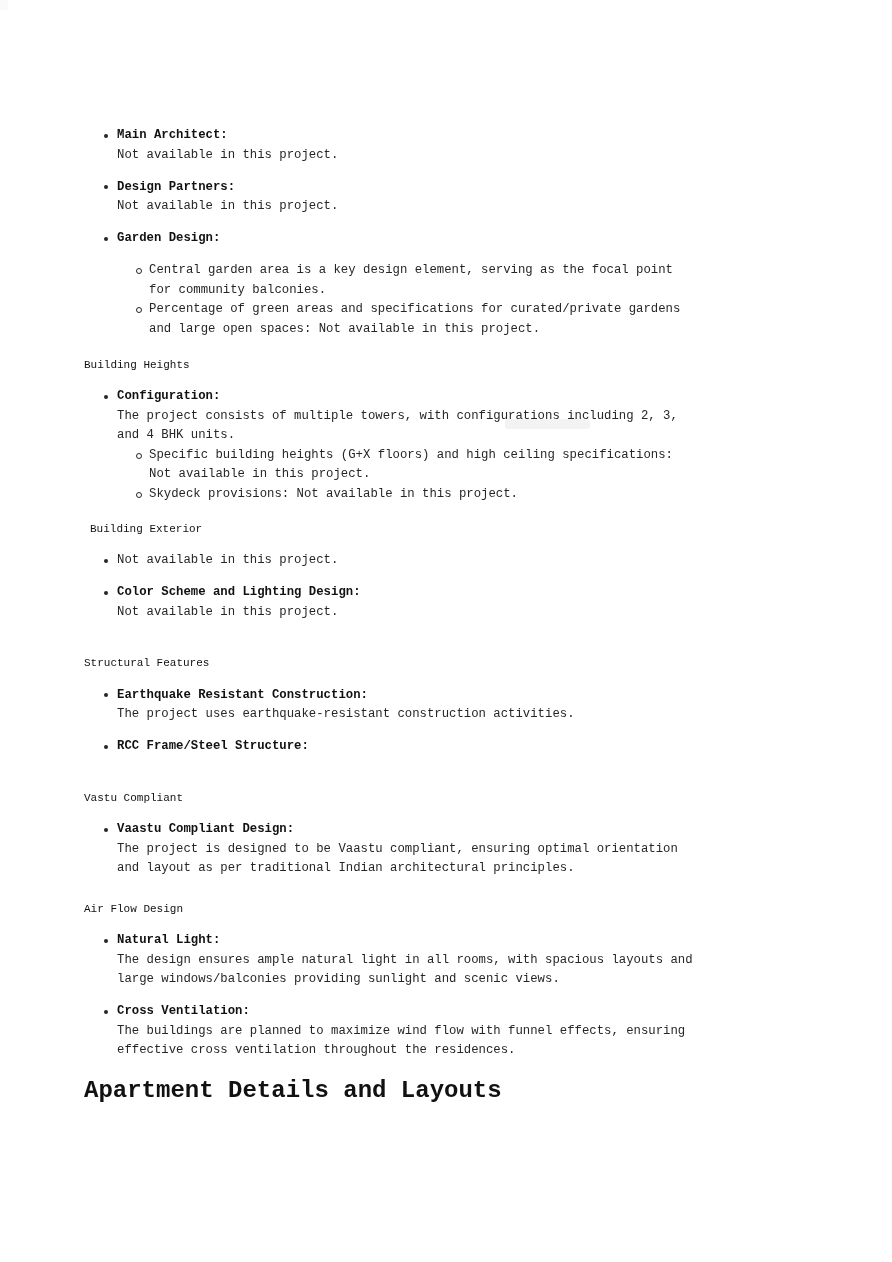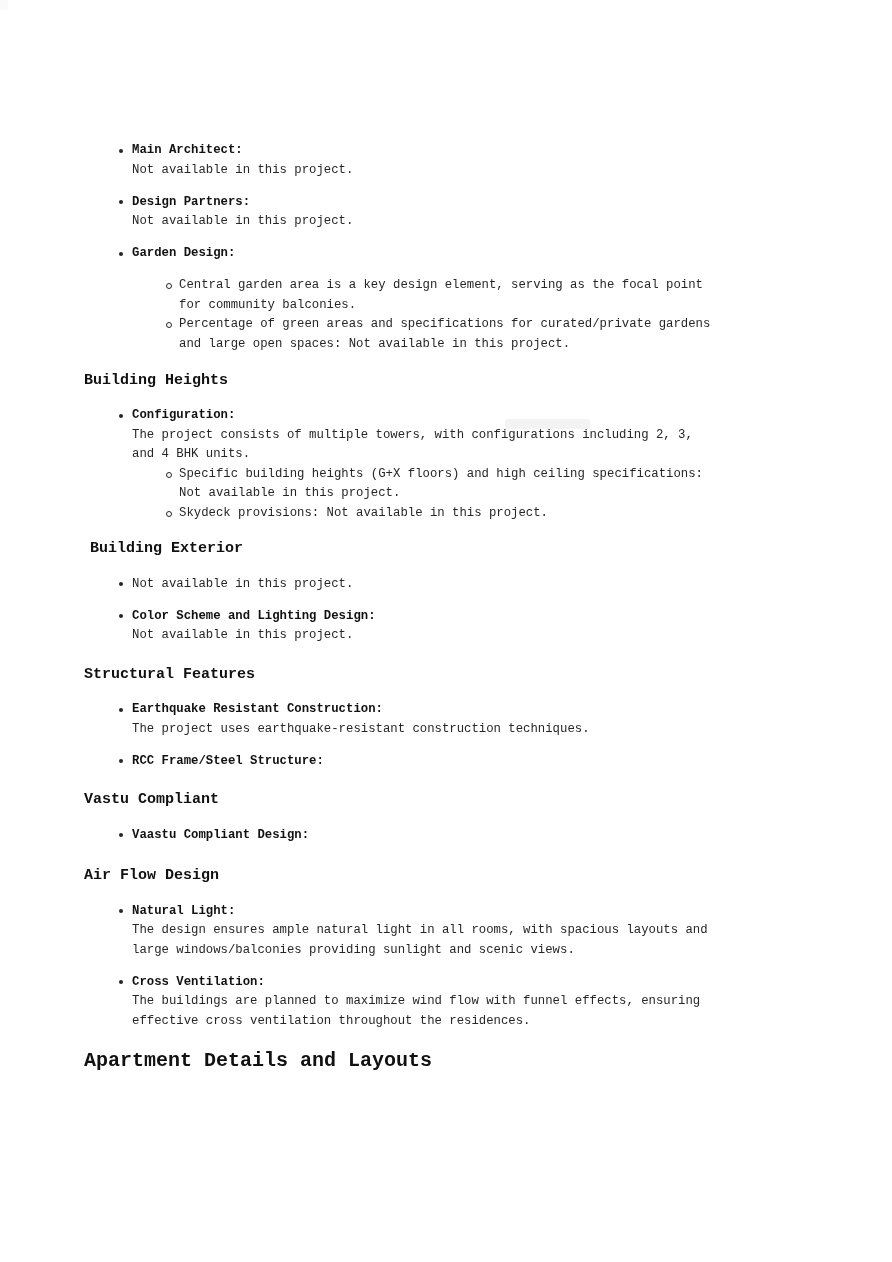--- a/index.html
+++ b/index.html
@@ -14,21 +14,21 @@
     overflow: hidden;
     font-family: "Liberation Mono", "DejaVu Sans Mono", monospace;
     font-size: 12.3px;
     line-height: 19.5px;
     color: #262626;
   }
   .page {
     padding: 125px 84px 0 84px;
     box-sizing: border-box;
   }
-  ul { list-style: none; margin: 16px; padding: 0; }
+  ul { list-style: none; margin: 1px; padding: 0; }
   ul.lv1 { padding-left: 32px; }
   ul.lv1 > li { position: relative; margin: 0 0 12.5px 0; }
   ul.lv1 > li:last-child { margin-bottom: 0; }
   ul.lv1 > li::before {
     content: "";
     position: absolute;
     left: -13px;
     top: 7.5px;
     width: 4px;
     height: 4px;
@@ -46,32 +46,32 @@
     height: 4px;
     border-radius: 50%;
     border: 1px solid #262626;
     background: transparent;
   }
   ul.lv2.loose { margin-top: 12.5px; }
   ul.lv2.tight { margin-top: 0; }
   .lbl { font-weight: bold; color: #111111; }
   .txt { white-space: pre-line; }
   h3 {
-    font-size: 15px;
+    font-size: 11px;
     line-height: 19.5px;
-    font-weight: bold;
+    font-weight: normal;
     color: #111111;
     margin: 16px 0 12px 0;
   }
   h3.mt-a { margin-top: 16.5px; }
   h3.mt-b { margin-top: 15.5px; margin-left: 6px; }
-  h3.mt-c { margin-top: 19px; }
+  h3.mt-c { margin-top: 32px; }
   h3.mt-d { margin-top: 21px; }
   h1 {
-    font-size: 20px;
+    font-size: 24px;
     line-height: 26px;
     font-weight: bold;
     color: #111111;
     margin: 17px 0 0 0;
   }
   .artifact {
     position: absolute;
     background: #f3f3f3;
     pointer-events: none;
   }
@@ -136,31 +136,33 @@
     <li>
       <div class="lbl">Color Scheme and Lighting Design:</div>
       <div class="txt">Not available in this project.</div>
     </li>
   </ul>
 
   <h3 class="mt-c">Structural Features</h3>
   <ul class="lv1">
     <li>
       <div class="lbl">Earthquake Resistant Construction:</div>
-      <div class="txt">The project uses earthquake-resistant construction techniques.</div>
+      <div class="txt">The project uses earthquake-resistant construction activities.</div>
     </li>
     <li>
       <div class="lbl">RCC Frame/Steel Structure:</div>
     </li>
   </ul>
 
   <h3 class="mt-c">Vastu Compliant</h3>
   <ul class="lv1">
     <li>
       <div class="lbl">Vaastu Compliant Design:</div>
+      <div class="txt">The project is designed to be Vaastu compliant, ensuring optimal orientation
+and layout as per traditional Indian architectural principles.</div>
     </li>
   </ul>
 
   <h3 class="mt-d">Air Flow Design</h3>
   <ul class="lv1">
     <li>
       <div class="lbl">Natural Light:</div>
       <div class="txt">The design ensures ample natural light in all rooms, with spacious layouts and
 large windows/balconies providing sunlight and scenic views.</div>
     </li>

